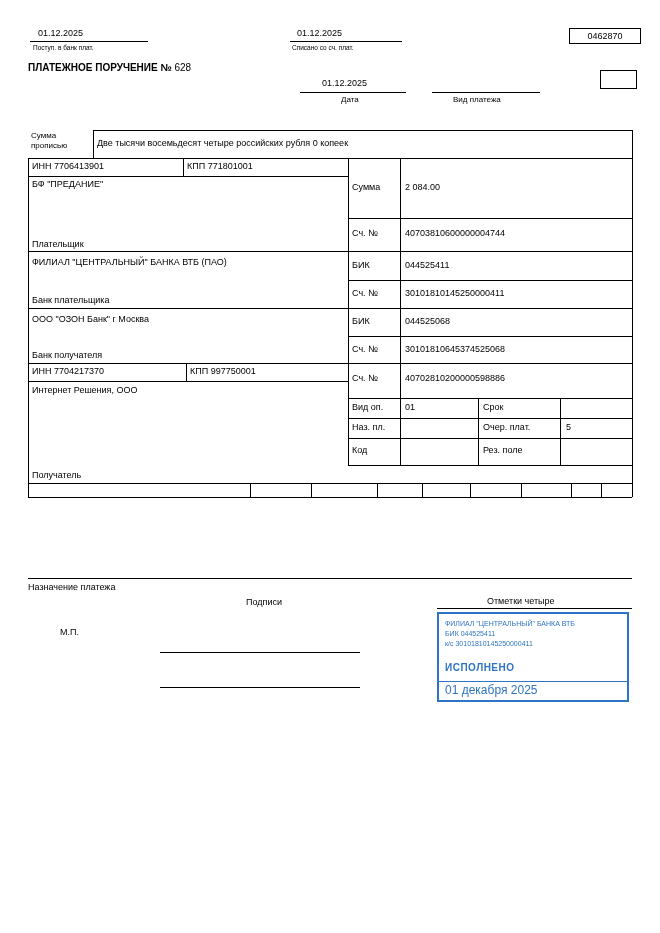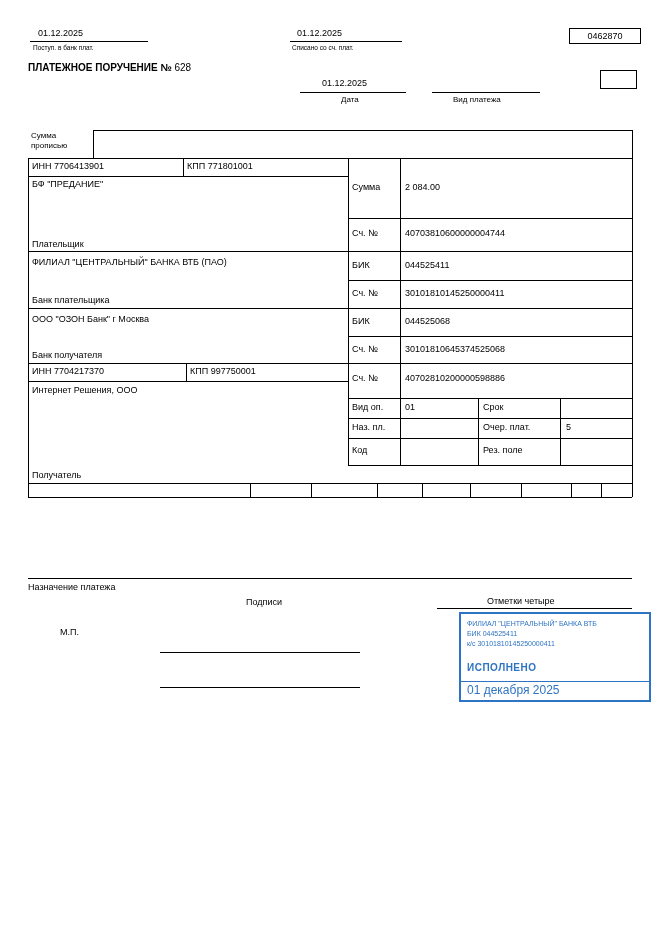--- a/index.html
+++ b/index.html
@@ -8,21 +8,21 @@
   .t{position:absolute;font-size:9px;line-height:11px;white-space:nowrap;}
   .t6{font-size:6.5px;line-height:8px;}
   .t8{font-size:8px;line-height:10px;}
   .t10{font-size:10px;line-height:12px;}
   .b{font-weight:bold;}
   .hl{position:absolute;height:1px;background:#000;}
   .vl{position:absolute;width:1px;background:#000;}
   .box{position:absolute;border:1px solid #000;box-sizing:border-box;}
   .center{display:flex;align-items:center;justify-content:center;}
   .stamp{position:absolute;left:437px;top:612px;width:192px;height:90px;
-         border:2px solid #2e74c4;color:#2e74c4;box-sizing:border-box;margin-left:22px;}
+         border:2px solid #2e74c4;color:#2e74c4;box-sizing:border-box;}
   .st{position:absolute;font-size:7px;line-height:9px;white-space:nowrap;}
   .stamp .big{font-size:10px;line-height:12px;font-weight:bold;letter-spacing:0.5px;}
   .shl{position:absolute;left:0;right:0;height:1px;background:#2e74c4;}
 </style>
 </head>
 <body>
 
 <div class="page">
 
   <div class="t" style="left:38px;top:28px">01.12.2025</div>
@@ -79,20 +79,21 @@
   <div class="vl" style="left:311px;top:483px;height:14px"></div>
   <div class="vl" style="left:377px;top:483px;height:14px"></div>
   <div class="vl" style="left:422px;top:483px;height:14px"></div>
   <div class="vl" style="left:470px;top:483px;height:14px"></div>
   <div class="vl" style="left:521px;top:483px;height:14px"></div>
   <div class="vl" style="left:571px;top:483px;height:14px"></div>
   <div class="vl" style="left:601px;top:483px;height:14px"></div>
 
   <div class="t t8" style="left:31px;top:131px">Сумма</div>
   <div class="t t8" style="left:31px;top:141px">прописью</div>
+  <div class="t" style="left:97px;top:138px">Две тысячи восемьдесят четыре российских рубля 0 копеек</div>
 
   <div class="t" style="left:32px;top:161px">ИНН 7706413901</div>
   <div class="t" style="left:187px;top:161px">КПП 771801001</div>
   <div class="t" style="left:32px;top:179px">БФ "ПРЕДАНИЕ"</div>
   <div class="t" style="left:32px;top:239px">Плательщик</div>
   <div class="t" style="left:352px;top:182px">Сумма</div>
   <div class="t" style="left:405px;top:182px">2 084.00</div>
   <div class="t" style="left:352px;top:228px">Сч. №</div>
   <div class="t" style="left:405px;top:228px">40703810600000004744</div>
 

